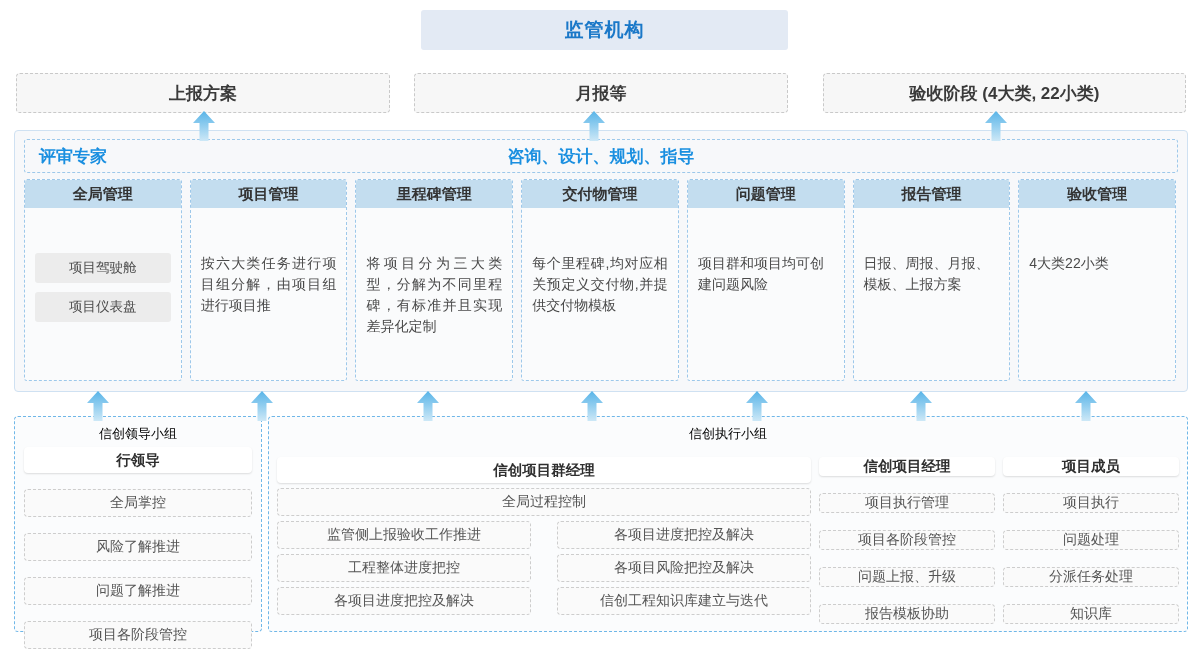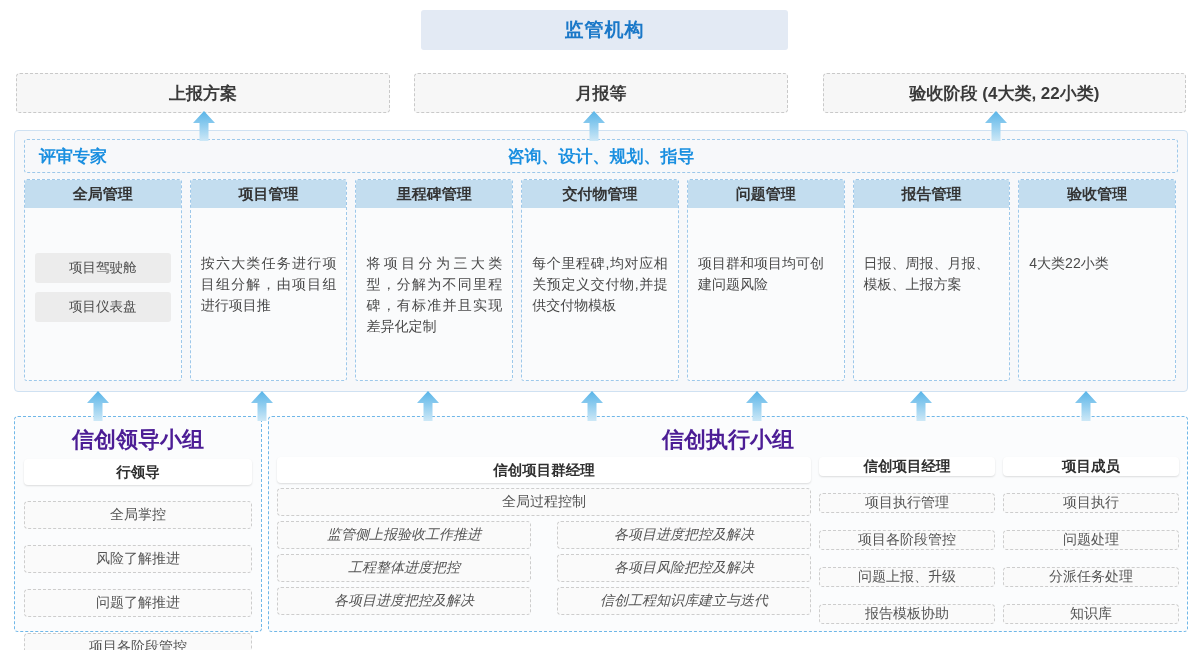--- a/index.html
+++ b/index.html
@@ -113,21 +113,21 @@
     background:#fbfcfd;
     padding:0;
   }
   .btm-right{
     position:absolute;left:268px;top:416px;width:918px;height:214px;
     border:1px dashed #6fb7e8;
     border-radius:4px;
     background:#fbfcfd;
   }
   .grp-title{
-    font-size:22px;font-weight:bold;color:#4c1d95;
+    font-size:13px;font-weight:normal;color:#000000;
     text-align:center;
     margin:8px 0 4px 0;
   }
   .grp-title.right{
     text-align:center;
   }
   .white-head{
     background:#ffffff;
     border-radius:4px;
     box-shadow:0 1px 2px rgba(0,0,0,0.13);
@@ -148,21 +148,21 @@
     display:flex;flex-direction:column;gap:16px;
   }
 
   
   .rg-inner{
     position:absolute;left:8px;top:40px;right:8px;bottom:8px;
     display:flex;gap:8px;
   }
   .rg-pm{flex:0 0 534px;display:flex;flex-direction:column;gap:5px;}
   .rg-col{flex:1 1 0;display:flex;flex-direction:column;gap:17px;}
-  .rg-row2{display:flex;gap:26px;font-style:italic;}
+  .rg-row2{display:flex;gap:26px;}
   .rg-row2 > *{flex:1 1 0;}
 </style>
 </head>
 <body>
 
 <div class="stage">
 
   <div class="regulator">
     <span>监管机构</span>
   </div>

